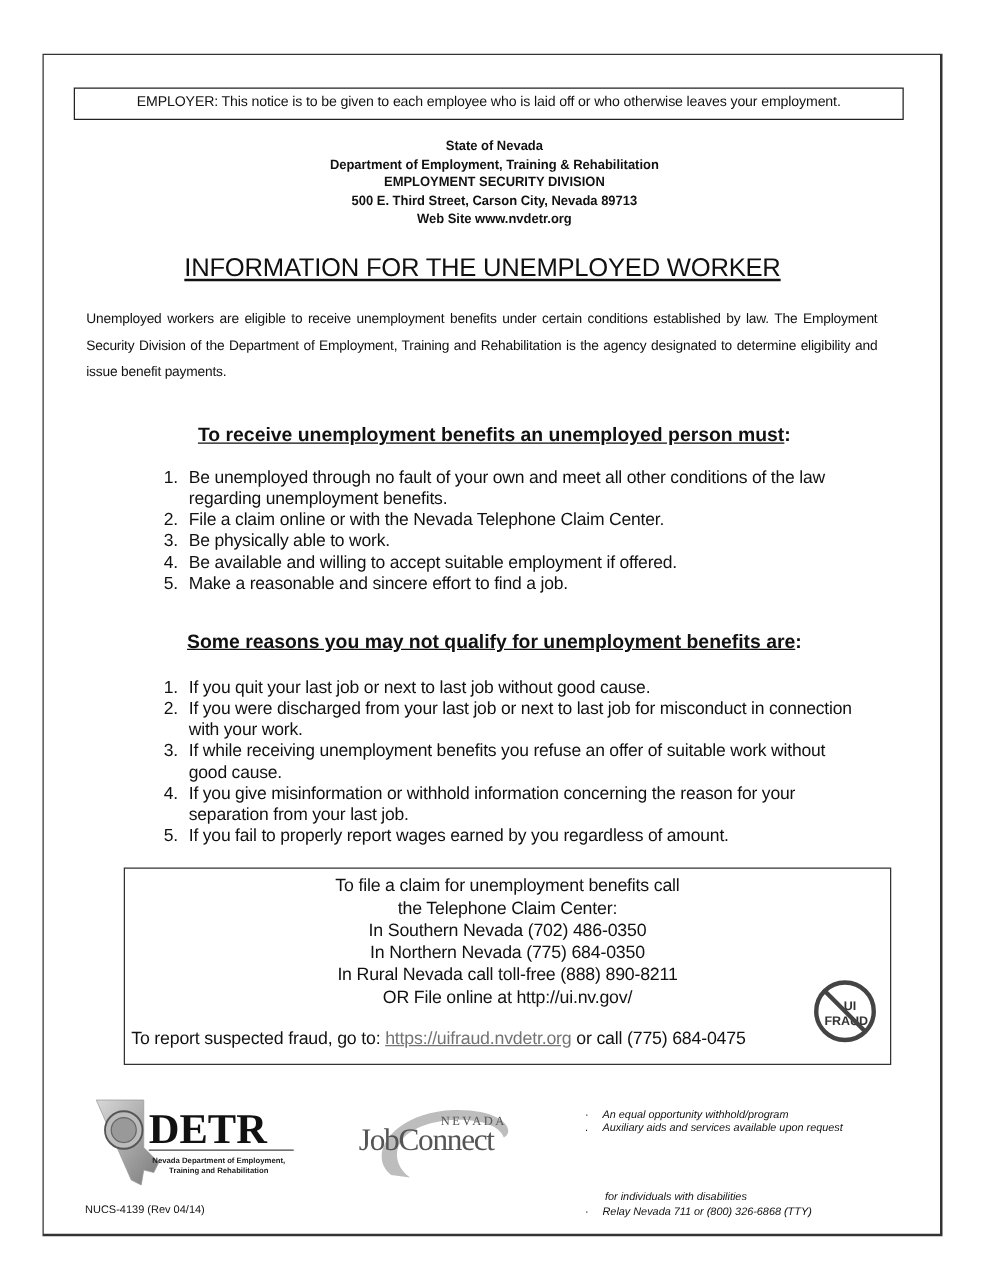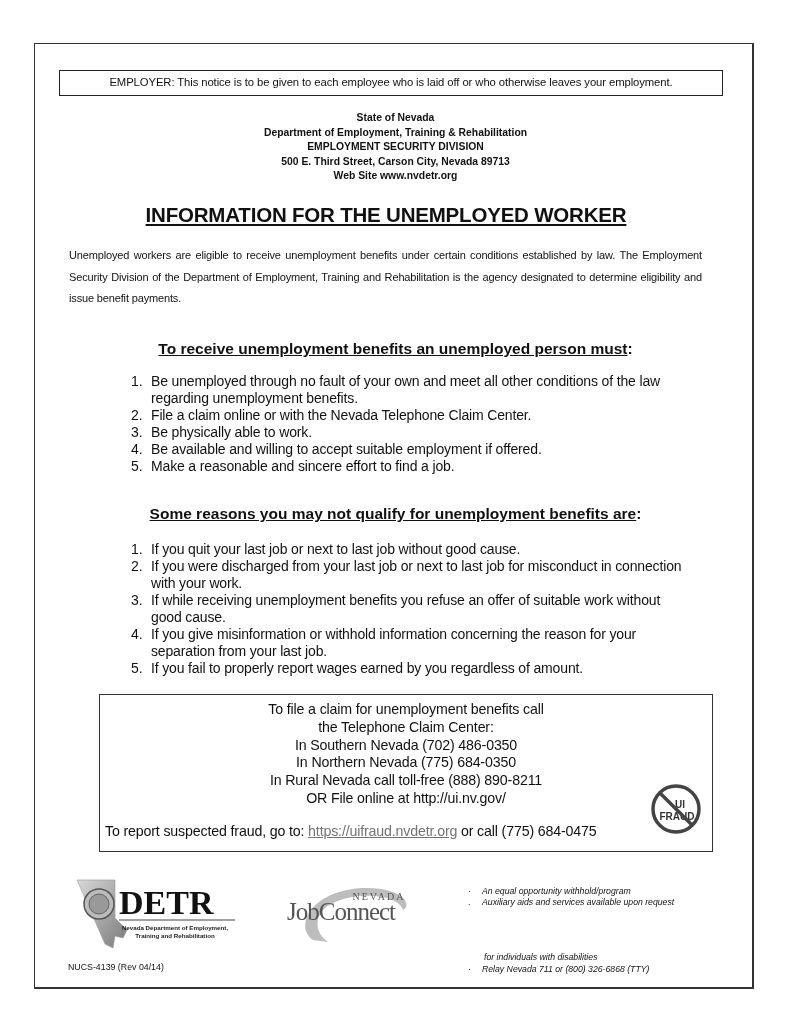--- a/index.html
+++ b/index.html
@@ -7,21 +7,21 @@
          font-family: "Liberation Sans", sans-serif; color: #111; }
   .page-frame { position: absolute; left: 34px; top: 43px; width: 720px; height: 946px;
                 border: 1.5px solid #333; border-right-width: 2.5px; border-bottom-width: 2.5px; box-sizing: border-box; }
   .employer-box { position: absolute; left: 59px; top: 70px; width: 664px; height: 26px;
                   border: 1.3px solid #222; box-sizing: border-box; font-size: 11.3px;
                   text-align: center; line-height: 23px; letter-spacing: -0.1px; }
   .agency { position: absolute; left: 0; width: 791px; top: 110px; text-align: center;
             font-weight: bold; font-size: 10.8px; line-height: 14.5px; }
   .agency div { transform: scaleX(0.96); }
   .main-title { position: absolute; left: 0; width: 772px; top: 203px; text-align: center;
-                font-weight: bold; font-size: 20.5px; text-decoration: underline; letter-spacing: -0.2px; }
+                font-weight: normal; font-size: 20.5px; text-decoration: underline; letter-spacing: -0.2px; }
   .intro { position: absolute; left: 69px; width: 633px; top: 245px; font-size: 11px;
            line-height: 21.7px; text-align: justify; text-align-last: left; letter-spacing: -0.15px; }
   .section-head { position: absolute; left: 0; width: 791px; text-align: center; font-weight: bold; font-size: 15.5px; }
   .section-head .u { text-decoration: underline; }
   .list { position: absolute; margin: 0; padding: 0; list-style: none; font-size: 14px; line-height: 17px; letter-spacing: -0.15px; }
   .list li { position: relative; padding-left: 20px; }
   .list li .num { position: absolute; left: 0; top: 0; }
   .list1 { left: 131px; width: 560px; top: 373px; }
   .list2 { left: 131px; width: 560px; top: 541px; }
   .claim-box { position: absolute; left: 99px; top: 694px; width: 614px; height: 158px;

